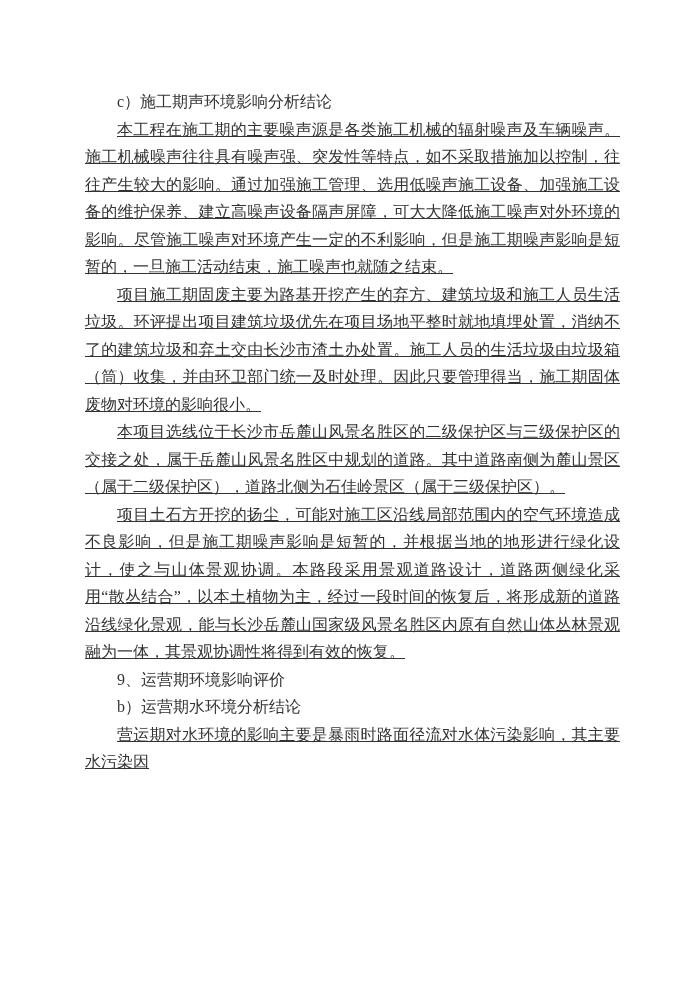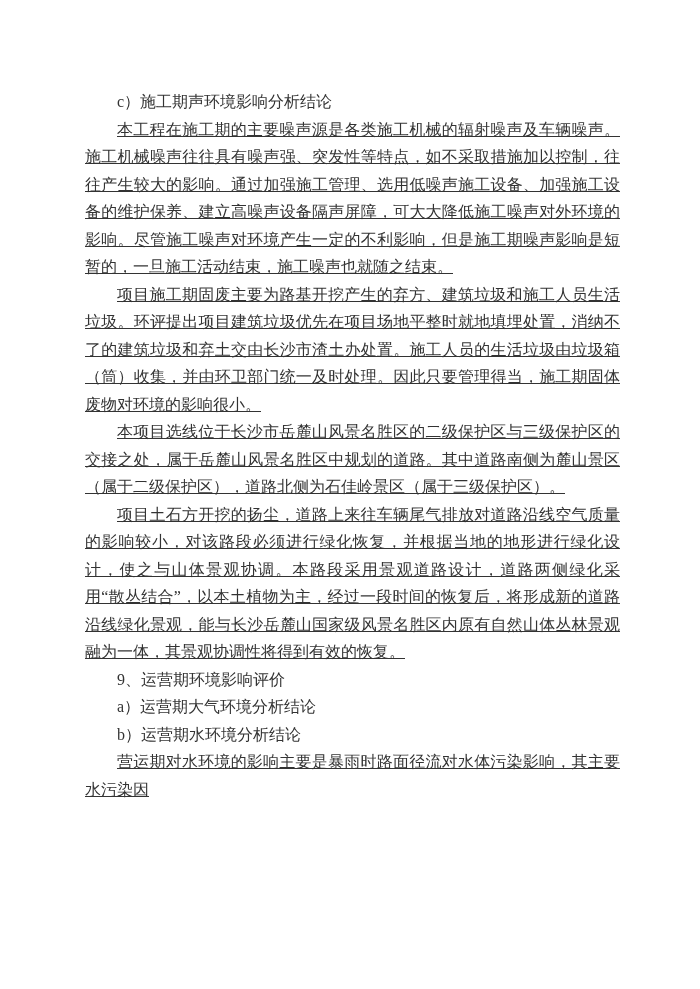--- a/index.html
+++ b/index.html
@@ -40,19 +40,18 @@
 </style>
 </head>
 <body>
 
 <div class="page">
   <div class="content">
     <p class="heading">c）施工期声环境影响分析结论</p>
     <p class="body">本工程在施工期的主要噪声源是各类施工机械的辐射噪声及车辆噪声。施工机械噪声往往具有噪声强、突发性等特点，如不采取措施加以控制，往往产生较大的影响。通过加强施工管理、选用低噪声施工设备、加强施工设备的维护保养、建立高噪声设备隔声屏障，可大大降低施工噪声对外环境的影响。尽管施工噪声对环境产生一定的不利影响，但是施工期噪声影响是短暂的，一旦施工活动结束，施工噪声也就随之结束。</p>
     <p class="body">项目施工期固废主要为路基开挖产生的弃方、建筑垃圾和施工人员生活垃圾。环评提出项目建筑垃圾优先在项目场地平整时就地填埋处置，消纳不了的建筑垃圾和弃土交由长沙市渣土办处置。施工人员的生活垃圾由垃圾箱（筒）收集，并由环卫部门统一及时处理。因此只要管理得当，施工期固体废物对环境的影响很小。</p>
     <p class="body">本项目选线位于长沙市岳麓山风景名胜区的二级保护区与三级保护区的交接之处，属于岳麓山风景名胜区中规划的道路。其中道路南侧为麓山景区（属于二级保护区），道路北侧为石佳岭景区（属于三级保护区）。</p>
-    <p class="body">项目土石方开挖的扬尘，道路上来往车辆尾气排放对道路沿线空气质量的影响较小，对该路段必须进行绿化恢复，并根据当地的地形进行绿化设计，使之与山体景观协调。本路段采用景观道路设计，道路两侧绿化采用“散丛结合”，以本土植物为主，经过一段时间的恢复后，将形成新的道路沿线绿化景观，能与长沙岳麓山国家级风景名胜区内原有自然山体丛林景观融为一体，其景观协调性将得到有效的恢复。</p>
+    <p class="body">项目土石方开挖的扬尘，可能对施工区沿线局部范围内的空气环境造成不良影响，但是施工期噪声影响是短暂的，并根据当地的地形进行绿化设计，使之与山体景观协调。本路段采用景观道路设计，道路两侧绿化采用“散丛结合”，以本土植物为主，经过一段时间的恢复后，将形成新的道路沿线绿化景观，能与长沙岳麓山国家级风景名胜区内原有自然山体丛林景观融为一体，其景观协调性将得到有效的恢复。</p>
     <p class="heading">9、运营期环境影响评价</p>
-    <p class="heading">a）运营期大气环境分析结论</p>
     <p class="heading">b）运营期水环境分析结论</p>
     <p class="body">营运期对水环境的影响主要是暴雨时路面径流对水体污染影响，其主要水污染因</p>
   </div>
 </div>
 
 </body></html>

